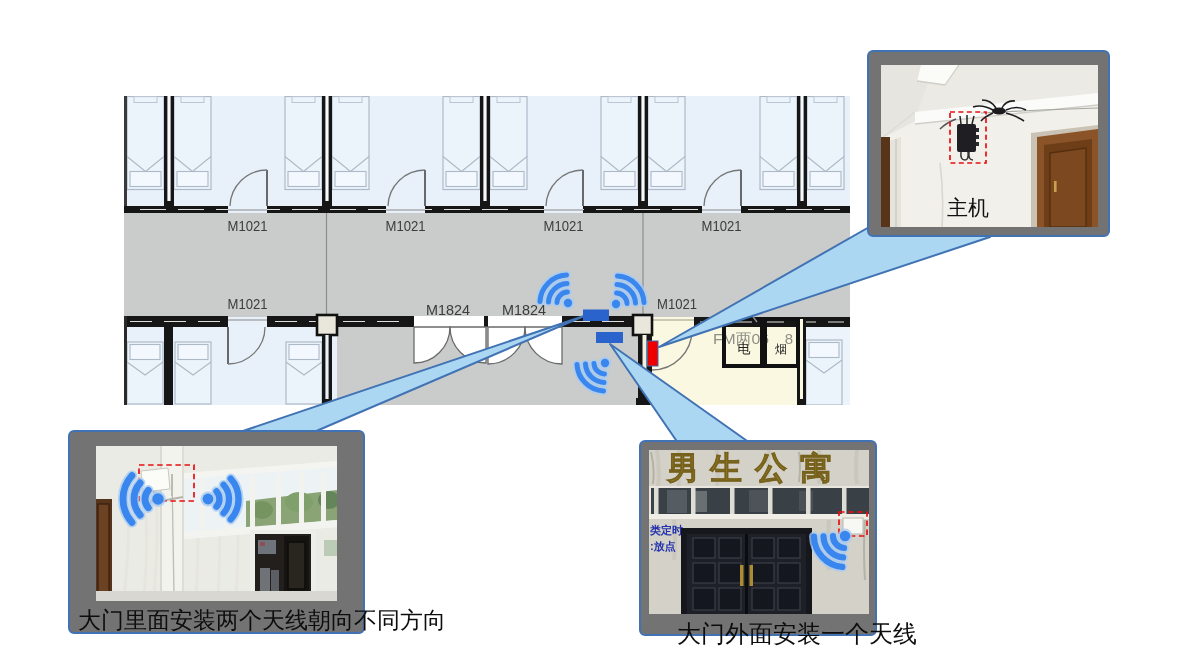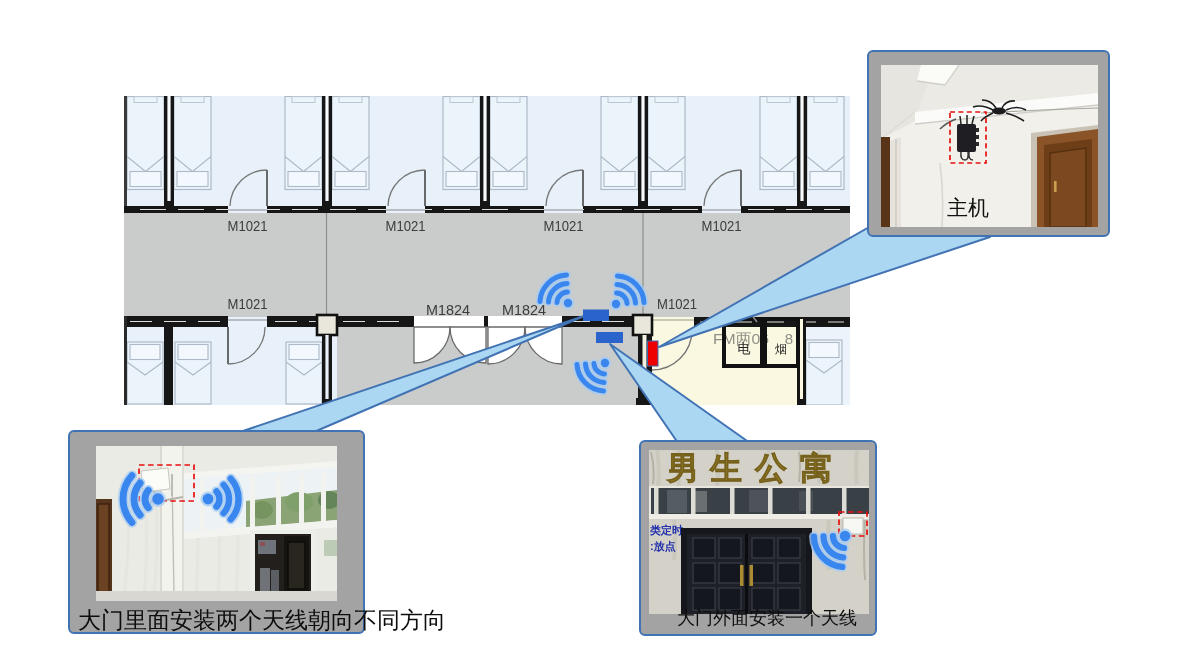--- a/index.html
+++ b/index.html
@@ -1,16 +1,16 @@
 <!DOCTYPE html>
 <html><head><meta charset="utf-8"><style>
 html,body{margin:0;padding:0;background:#ffffff;}
 #page{position:relative;width:1182px;height:669px;background:#fff;overflow:hidden;
 font-family:"Liberation Sans", sans-serif;}
-.bubble{position:absolute;background:#a3a3a3;border:2.5px solid #4173b4;border-radius:6px;box-sizing:border-box;}
+.bubble{position:absolute;background:#737373;border:2.5px solid #4173b4;border-radius:6px;box-sizing:border-box;}
 .cap{position:absolute;color:#0d0d0d;white-space:nowrap;}
 svg{display:block;}
 </style></head><body>
 <div id="page">
 <svg width="1182" height="669" viewBox="0 0 1182 669" style="position:absolute;left:0;top:0">
 <rect x="124" y="96" width="726" height="110" fill="#e8f1fa"></rect>
       <rect x="124" y="206" width="726" height="111" fill="#c9cccb"></rect>
       <rect x="124" y="317" width="213" height="88" fill="#e8f1fa"></rect>
       <rect x="337" y="317" width="315" height="88" fill="#c9cccb"></rect>
       <rect x="652" y="317" width="198" height="88" fill="#fbf8e2"></rect>
@@ -311,14 +311,14 @@
         <rect x="190" y="62" width="28" height="24" fill="none" stroke="#e81010" stroke-width="1.7" stroke-dasharray="5.5 3.6"></rect>
         <path d="M195.0,98.0 A12,12 0 0 1 184.0,86.2" stroke="#a6cbf2" stroke-width="9.8" fill="none" stroke-linecap="round" opacity="0.8"></path>
         <path d="M194.1,107.4 A21.5,21.5 0 0 1 174.5,86.4" stroke="#a6cbf2" stroke-width="9.8" fill="none" stroke-linecap="round" opacity="0.8"></path>
         <path d="M193.3,116.9 A31,31 0 0 1 165.0,86.5" stroke="#a6cbf2" stroke-width="9.8" fill="none" stroke-linecap="round" opacity="0.8"></path>
         <circle cx="196" cy="86" r="7.408" fill="#a6cbf2" opacity="0.8"></circle>
         <path d="M195.0,98.0 A12,12 0 0 1 184.0,86.2" stroke="#3986ef" stroke-width="6.2" fill="none" stroke-linecap="round"></path>
         <path d="M194.1,107.4 A21.5,21.5 0 0 1 174.5,86.4" stroke="#3986ef" stroke-width="6.2" fill="none" stroke-linecap="round"></path>
         <path d="M193.3,116.9 A31,31 0 0 1 165.0,86.5" stroke="#3986ef" stroke-width="6.2" fill="none" stroke-linecap="round"></path>
         <circle cx="196" cy="86" r="5.208" fill="#3986ef"></circle>
       </svg>
- <div class="cap" style="left:36px;top:164px;font-size:18px;">大门外面安装一个天线</div>
+ <div class="cap" style="left:36px;top:176px;font-size:24px;">大门外面安装一个天线</div>
 </div>
 </div>
 </body></html>

